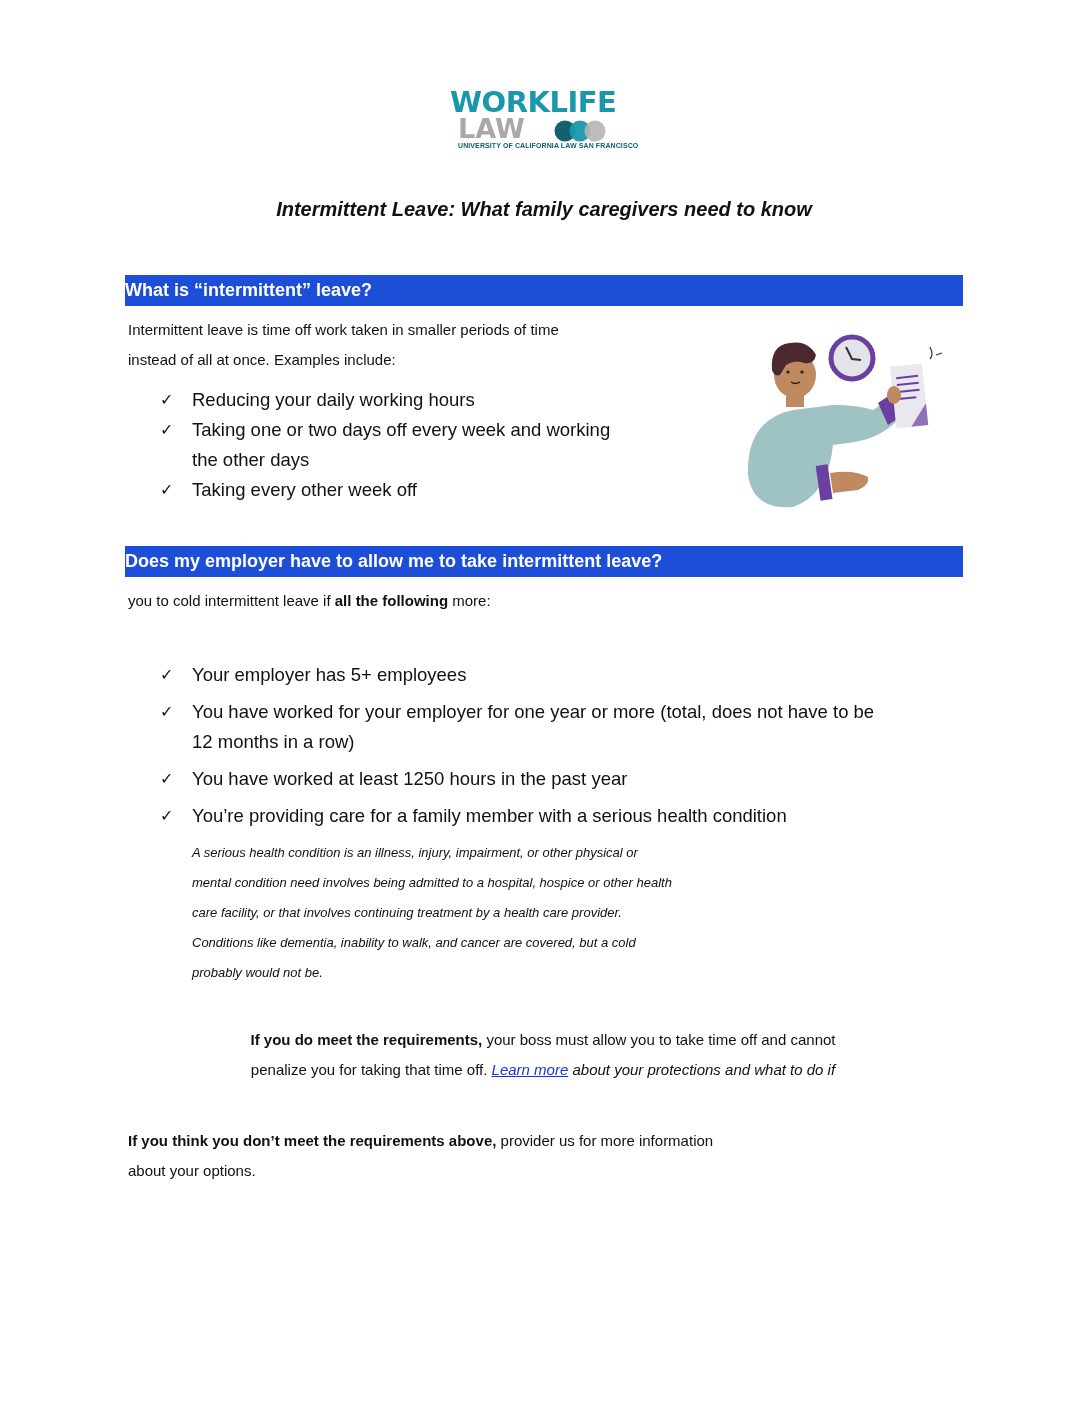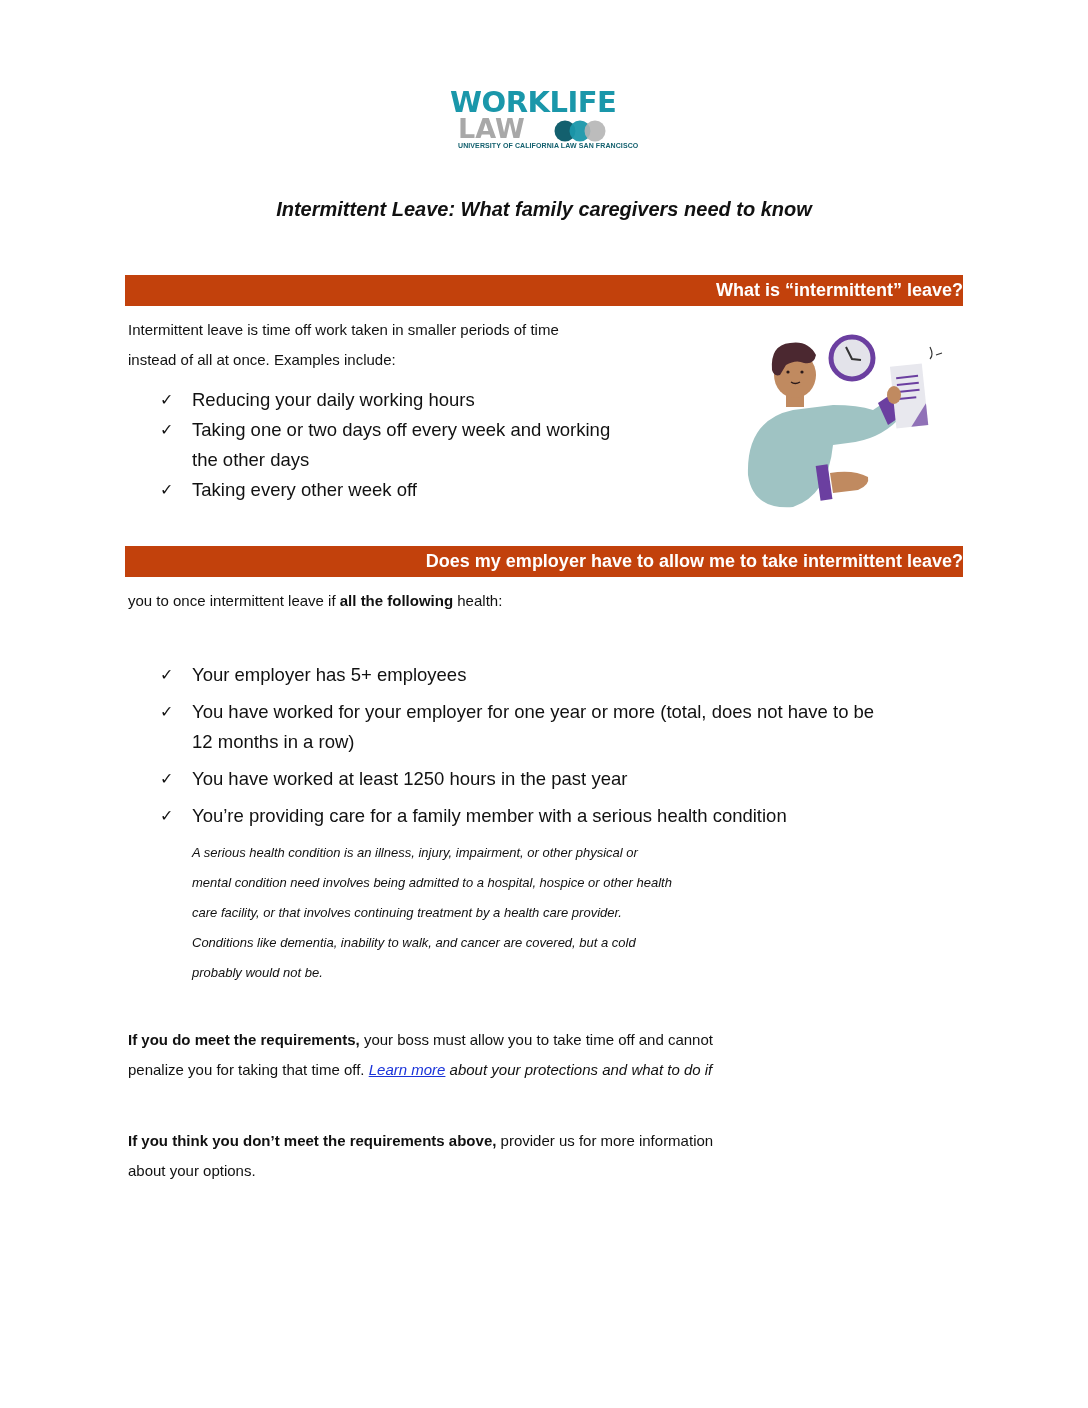--- a/index.html
+++ b/index.html
@@ -8,22 +8,22 @@
       font-family: "Liberation Sans", sans-serif; color: #111;
     }
     .logo { position: absolute; left: 450px; top: 88px; width: 190px; height: 64px; }
     .logo .top { position: absolute; left: 0; top: 0; font-weight: bold; font-size: 29px; letter-spacing: -0.5px; color: #1a97aa; line-height: 29px; font-family: "DejaVu Sans", sans-serif; }
     .logo .law { position: absolute; left: 8px; top: 27px; font-weight: bold; font-size: 27px; color: #a8a8a8; line-height: 27px; font-family: "DejaVu Sans", sans-serif; }
     .logo .circles { position: absolute; left: 104px; top: 32px; width: 60px; height: 22px; }
     .logo .uni { position: absolute; left: 8px; top: 54px; font-size: 7px; font-weight: bold; color: #13606e; white-space: nowrap; letter-spacing: 0.1px; }
     .title { position: absolute; left: 0; width: 1088px; top: 198px; text-align: center; font-weight: bold; font-size: 20px; color: #111; font-style: italic; }
     .banner {
       position: absolute; left: 125px; width: 838px; height: 31px;
-      background: #c2410c; color: #fff; font-weight: bold; font-size: 18px;
-      text-align: right; line-height: 31px;
+      background: #1d4ed8; color: #fff; font-weight: bold; font-size: 18px;
+      text-align: left; line-height: 31px;
     }
     .p { position: absolute; left: 128px; font-size: 15px; line-height: 30px; color: #111; }
     .p b { font-weight: bold; }
     .list { position: absolute; left: 160px; margin: 0; padding: 0; list-style: none; font-size: 18.5px; color: #111; }
     .list li { position: relative; padding-left: 32px; line-height: 30px; }
     .list li .check { position: absolute; left: 0; top: 0; font-size: 16px; }
     .list.spaced li { margin-bottom: 7px; }
     .italic-note { position: absolute; left: 192px; width: 770px; font-style: italic; font-size: 13px; line-height: 30px; color: #111; }
     a.link { color: #1a33d9; text-decoration: underline; font-style: italic; }
     .illus { position: absolute; left: 738px; top: 325px; width: 220px; height: 190px; }
@@ -98,21 +98,21 @@
   </g>
 
   <ellipse cx="156" cy="70" rx="7" ry="9" fill="#c08a60"></ellipse>
 
   <path d="M192 22 Q196 30 192 34 M198 30 L204 28" stroke="#333" stroke-width="1.2" fill="none"></path>
 </svg>
 
 <div class="banner" style="top:546px;">Does my employer have to allow me to take intermittent leave?</div>
 
 <div class="p" style="top:586px;">
-  <div><span>you to once intermittent leave if </span><b>all the following</b><span> health:</span></div>
+  <div><span>you to cold intermittent leave if </span><b>all the following</b><span> more:</span></div>
 </div>
 
 <ul class="list spaced" style="top:660px;">
   <li>
     <span class="check">✓</span>
     <div>Your employer has 5+ employees</div>
   </li>
   <li>
     <span class="check">✓</span>
     <div>You have worked for your employer for one year or more (total, does not have to be</div>
@@ -129,21 +129,21 @@
 </ul>
 
 <div class="italic-note" style="top:838px;">
   <div>A serious health condition is an illness, injury, impairment, or other physical or</div>
   <div>mental condition need involves being admitted to a hospital, hospice or other health</div>
   <div>care facility, or that involves continuing treatment by a health care provider.</div>
   <div>Conditions like dementia, inability to walk, and cancer are covered, but a cold</div>
   <div>probably would not be.</div>
 </div>
 
-<div class="p" style="top:1025px; width:830px;">
+<div class="p" style="top:1025px; width:830px;text-align:center;">
   <div><b>If you do meet the requirements,</b><span> your boss must allow you to take time off and cannot</span></div>
   <div><span>penalize you for taking that time off. </span><a class="link" href="#">Learn more</a><i> about your protections and what to do if</i></div>
 </div>
 
 <div class="p" style="top:1126px; width:830px;">
   <div><b>If you think you don’t meet the requirements above,</b><span> provider us for more information</span></div>
   <div>about your options.</div>
 </div>
 
 </body></html>

